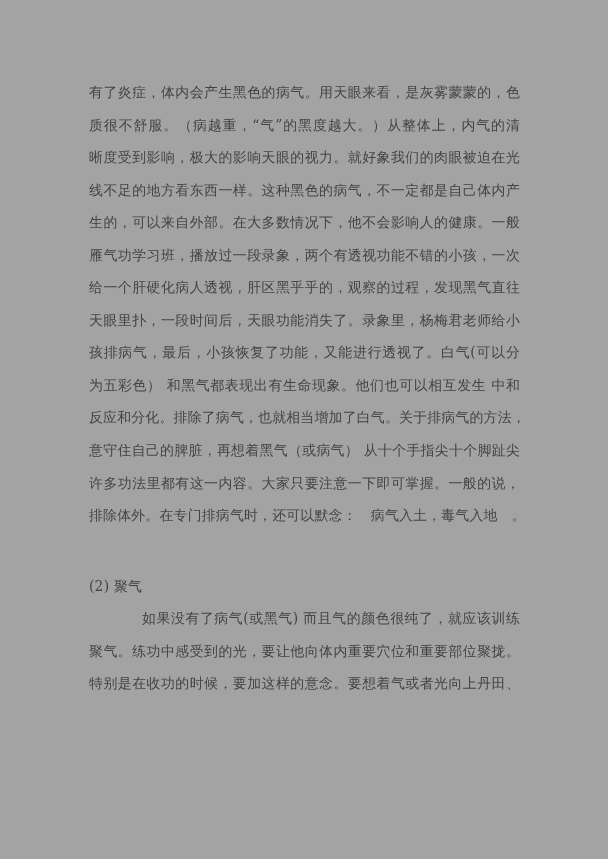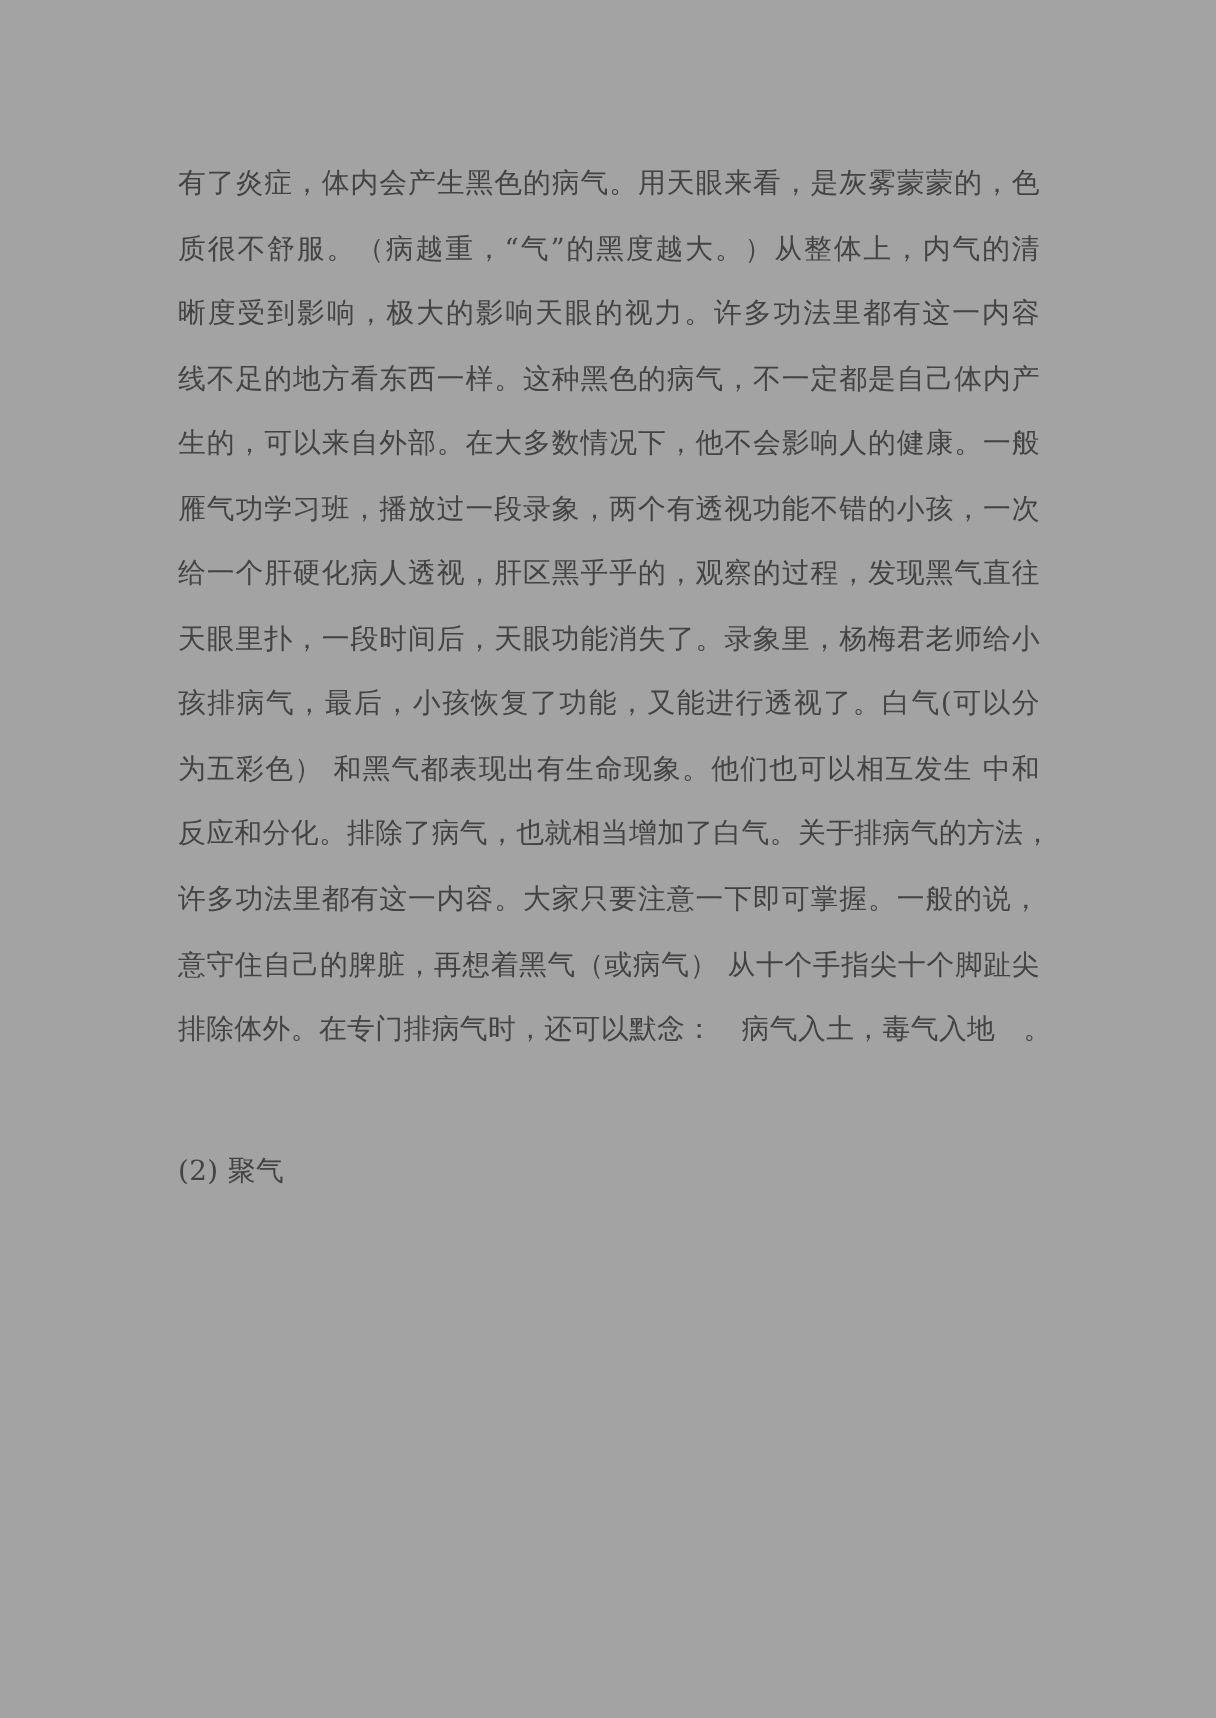--- a/index.html
+++ b/index.html
@@ -46,31 +46,36 @@
 </style>
 </head>
 <body>
 
 <div class="page">
   <div class="text-body">
 
     <div class="para">
       <div class="line">有了炎症，体内会产生黑色的病气。用天眼来看，是灰雾蒙蒙的，色</div>
       <div class="line">质很不舒服。（病越重，“气”的黑度越大。）从整体上，内气的清</div>
-      <div class="line">晰度受到影响，极大的影响天眼的视力。许多功法里都有这一内容</div>
+      <div class="line">晰度受到影响，极大的影响天眼的视力。就好象我们的肉眼被迫在光</div>
       <div class="line">线不足的地方看东西一样。这种黑色的病气，不一定都是自己体内产</div>
       <div class="line">生的，可以来自外部。在大多数情况下，他不会影响人的健康。一般</div>
       <div class="line">雁气功学习班，播放过一段录象，两个有透视功能不错的小孩，一次</div>
       <div class="line">给一个肝硬化病人透视，肝区黑乎乎的，观察的过程，发现黑气直往</div>
       <div class="line">天眼里扑，一段时间后，天眼功能消失了。录象里，杨梅君老师给小</div>
       <div class="line">孩排病气，最后，小孩恢复了功能，又能进行透视了。白气(可以分</div>
       <div class="line">为五彩色） 和黑气都表现出有生命现象。他们也可以相互发生 中和</div>
       <div class="line">反应和分化。排除了病气，也就相当增加了白气。关于排病气的方法，</div>
+      <div class="line">意守住自己的脾脏，再想着黑气（或病气） 从十个手指尖十个脚趾尖</div>
       <div class="line">许多功法里都有这一内容。大家只要注意一下即可掌握。一般的说，</div>
-      <div class="line">意守住自己的脾脏，再想着黑气（或病气） 从十个手指尖十个脚趾尖</div>
       <div class="line">排除体外。在专门排病气时，还可以默念：　病气入土，毒气入地　。</div>
     </div>
 
     <div class="line heading">(2) 聚气</div>
 
+    <div class="para">
+      <div class="line indent-first">如果没有了病气(或黑气) 而且气的颜色很纯了，就应该训练</div>
+      <div class="line">聚气。练功中感受到的光，要让他向体内重要穴位和重要部位聚拢。</div>
+      <div class="line">特别是在收功的时候，要加这样的意念。要想着气或者光向上丹田、</div>
+    </div>
 
   </div>
 </div>
 
 </body></html>

